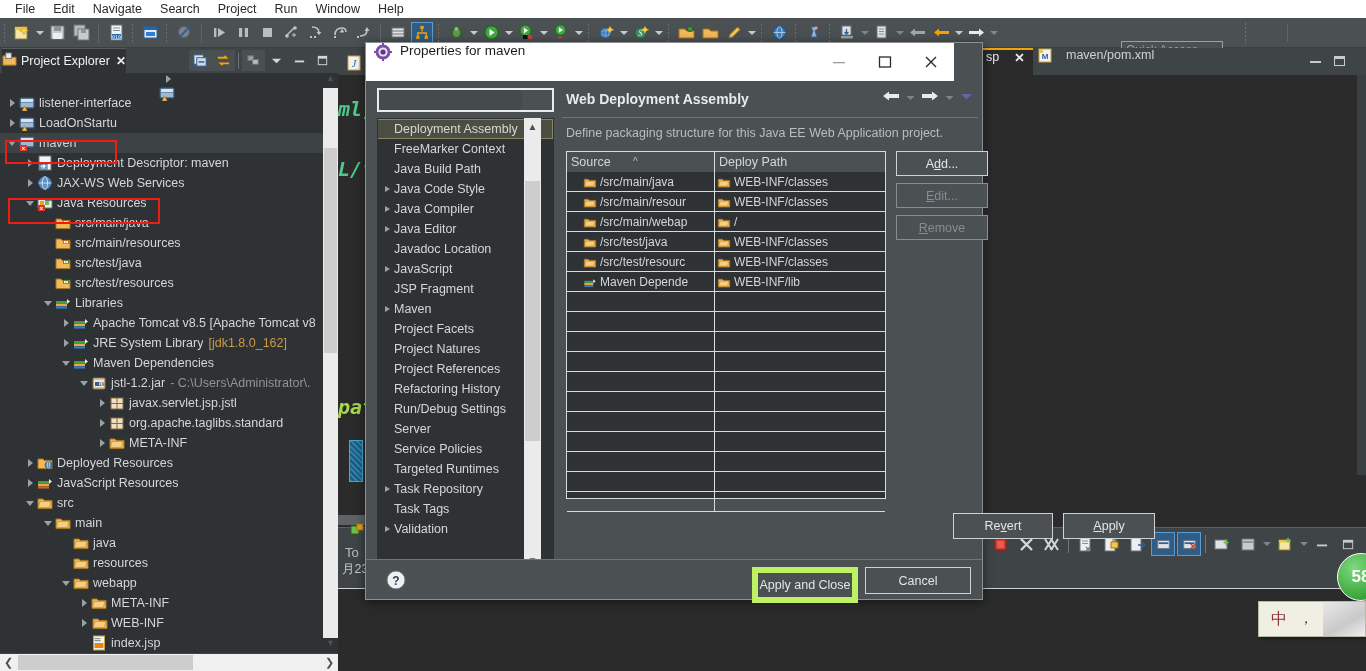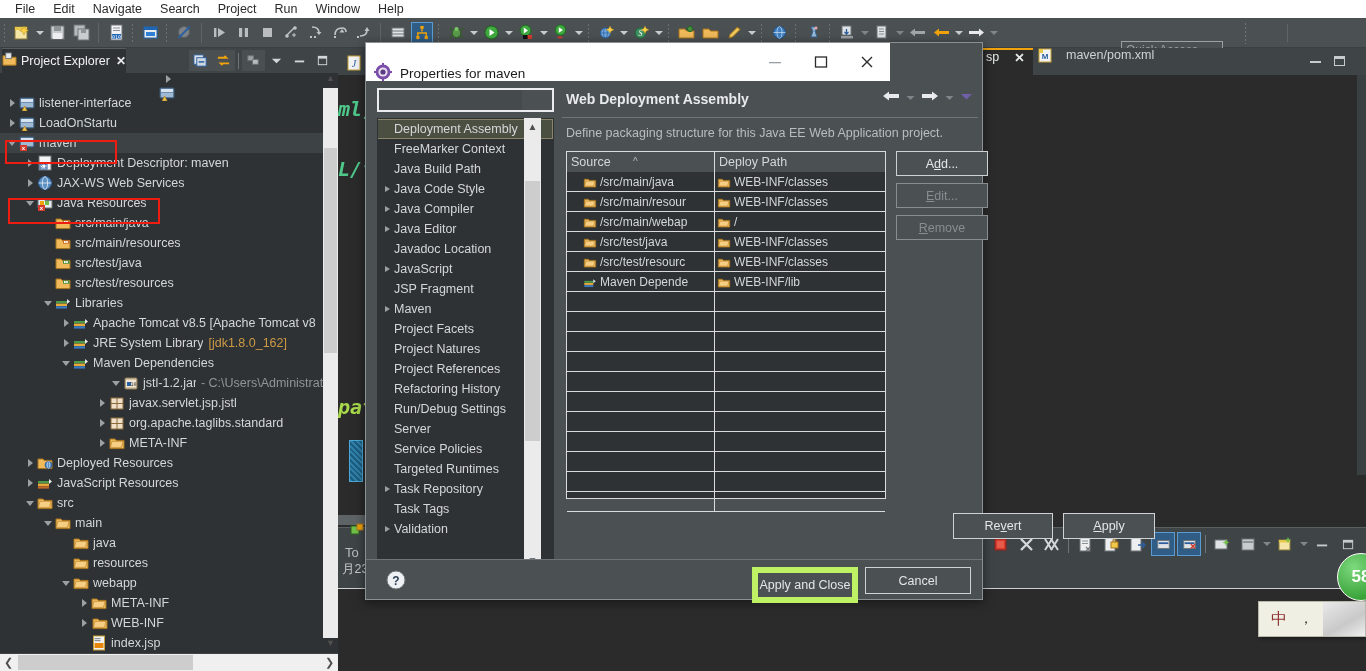--- a/index.html
+++ b/index.html
@@ -185,22 +185,22 @@
   }
 
   
   #dialog {
     left:365px; top:42px; width:618px; height:558px;
     background:#4b5053;
     border:1px solid #8a9094;
     box-shadow:0 2px 10px rgba(0,0,0,.5);
   }
   #dlg-title {
-    position:absolute; left:0; top:0; width:524px; height:38px;
-    background:#ffffff; display:flex; align-items:flex-end;
+    position:absolute; left:0; top:0; width:588px; height:38px;
+    background:#ffffff; display:flex; align-items:flex-start;
   }
   #dlg-title .ttl { color:#1b1b1b; font-size:13.5px; margin-left:8px; }
   #dlg-title .wb { width:46px; height:38px; display:flex; align-items:center; justify-content:center; color:#2b2b2b; }
   #dlg-icon { margin-left:8px; width:18px; height:18px; }
 
   #dlg-body { position:absolute; left:0; top:38px; width:616px; height:478px; background:#4b5053; }
 
   #filterbox {
     position:absolute; left:11px; top:7px; width:177px; height:24px;
     background:#4b5053; border:2px solid #e9ebec;
@@ -757,21 +757,21 @@
           <i></i>
         </span>
         <span class="ic"><svg width="16" height="16" viewBox="0 0 16 16">
             <rect x="1" y="6" width="11" height="2.4" fill="#4a9a4a"></rect>
             <rect x="1" y="8.6" width="11" height="2.4" fill="#e8a93a"></rect>
             <rect x="1" y="11.2" width="11" height="2.4" fill="#3a7ac0"></rect>
             <path d="M12 4l3 2.5-3 2.5z" fill="#e6e8e9"></path>
           </svg></span>
         <span class="lbl2">Maven Dependencies</span>
       </div>
-      <div class="row" style="padding-left: 78px; margin-left: 32px;">
+      <div class="row" style="padding-left: 78px;">
         <span class="tw o">
           <i></i>
         </span>
         <span class="ic"><svg width="16" height="16" viewBox="0 0 16 16">
             <rect x="2" y="3" width="12" height="11" rx="1" fill="#d9c7a8" stroke="#8a7a5a"></rect>
             <rect x="3" y="5" width="10" height="7" fill="#f0e6d2"></rect>
             <rect x="4" y="7" width="4" height="4" fill="#2b5fa0"></rect>
             <text x="10.5" y="10.8" font-size="5" fill="#333" text-anchor="middle" font-family="monospace">10</text>
           </svg></span>
         <span class="lbl2">jstl-1.2.jar</span>

